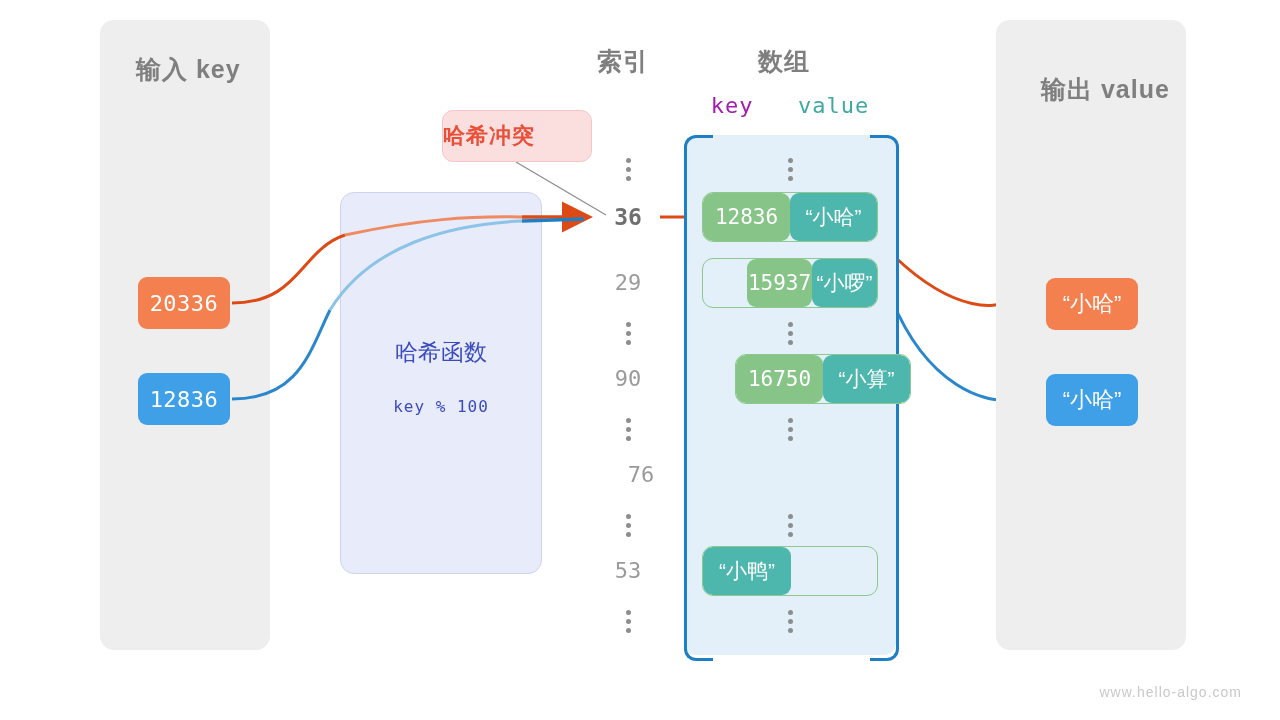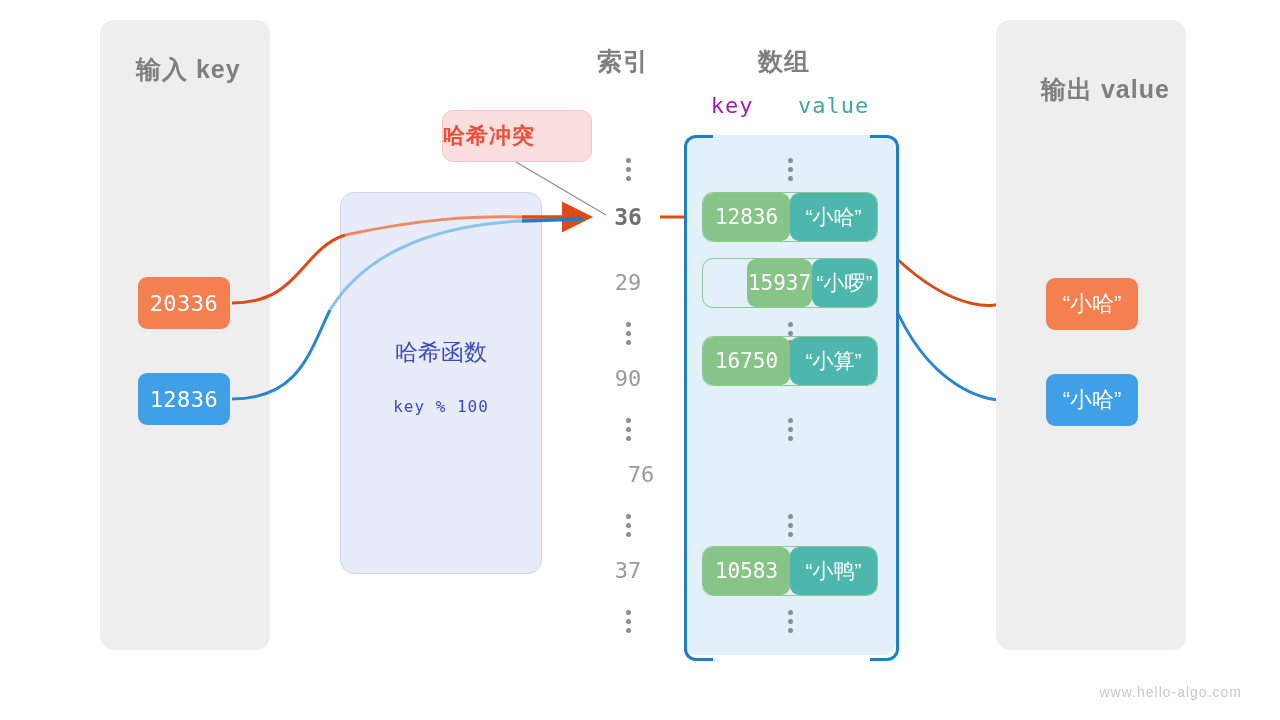--- a/index.html
+++ b/index.html
@@ -188,21 +188,21 @@
       <i></i>
       <i></i>
       <i></i>
     </div>
   <div class="idx" style="left:601px;top:462px;">76</div>
   <div class="vdots" style="left:621px;top:514px;">
       <i></i>
       <i></i>
       <i></i>
     </div>
-  <div class="idx" style="left:588px;top:558px;">37</div>
+  <div class="idx" style="left:588px;top:558px;">53</div>
   <div class="vdots" style="left:621px;top:610px;">
       <i></i>
       <i></i>
       <i></i>
     </div>
 
   <div class="panel-title" style="left:758px;top:45px;">数组</div>
 
   <div class="col-head">
     <span class="k">key</span>
@@ -229,40 +229,39 @@
     <div class="cell key">15937</div>
     <div class="cell val">“小啰”</div>
   </div>
 
   <div class="vdots" style="left:783px;top:322px;">
       <i></i>
       <i></i>
       <i></i>
     </div>
 
-  <div class="row" style="top:336px;">
+  <div class="row" style="top:354px;margin-left:33px;">
     <div class="cell key">16750</div>
     <div class="cell val">“小算”</div>
   </div>
 
   <div class="vdots" style="left:783px;top:418px;">
       <i></i>
       <i></i>
       <i></i>
     </div>
 
 
   <div class="vdots" style="left:783px;top:514px;">
       <i></i>
       <i></i>
       <i></i>
     </div>
 
   <div class="row" style="top:546px;">
-    <div class="cell key">10583</div>
     <div class="cell val">“小鸭”</div>
   </div>
 
   <div class="vdots" style="left:783px;top:610px;">
       <i></i>
       <i></i>
       <i></i>
     </div>
 
   <div class="panel" style="left:996px;top:20px;width:190px;height:630px;"></div>

